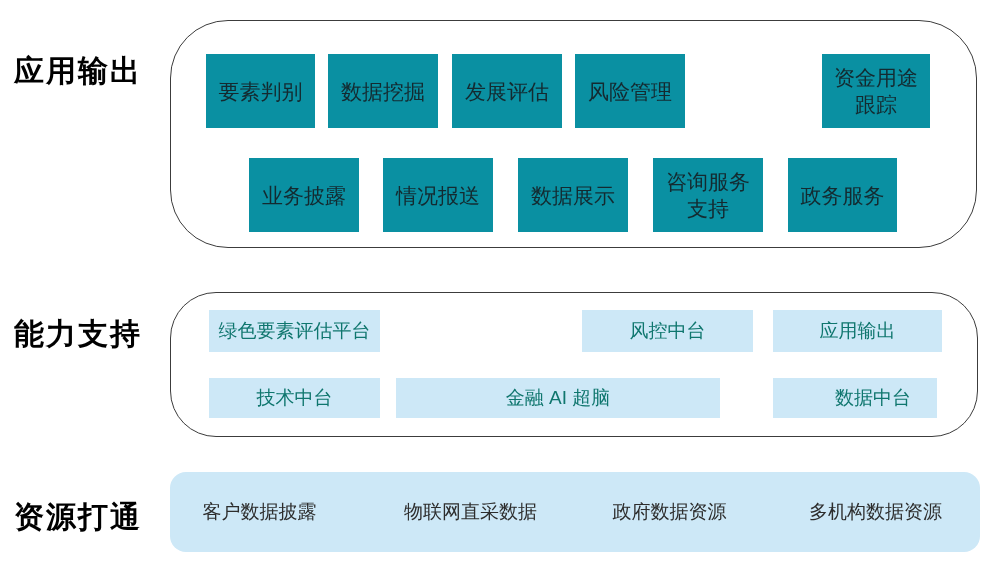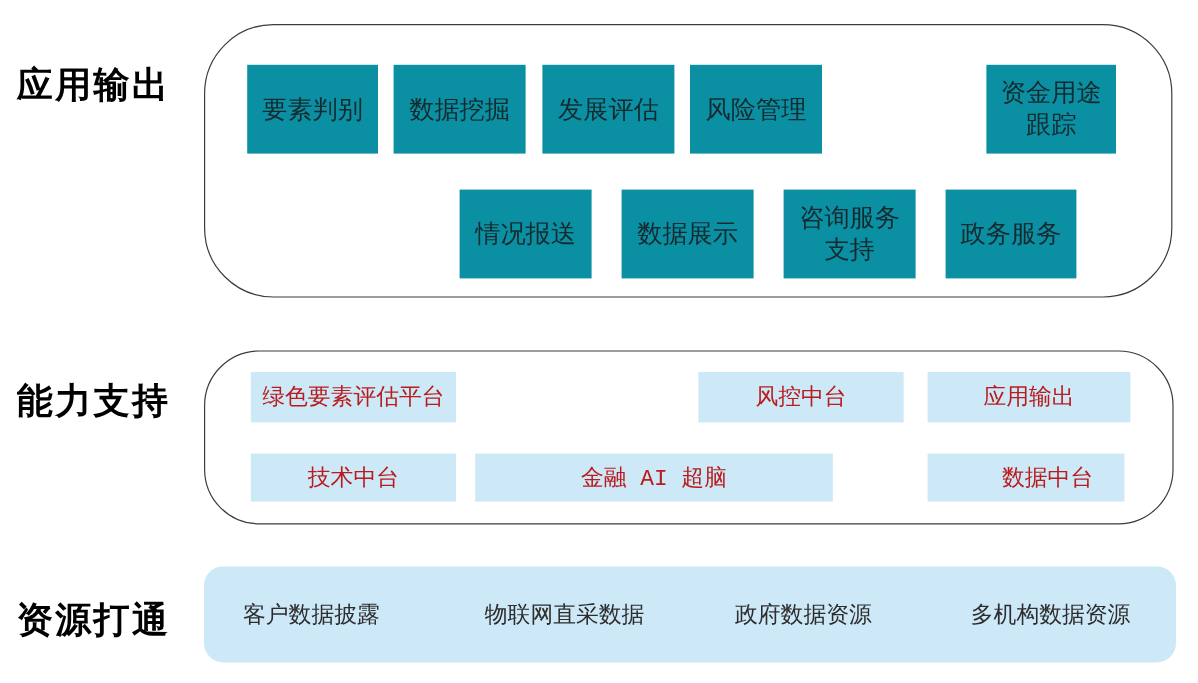--- a/index.html
+++ b/index.html
@@ -43,21 +43,21 @@
     justify-content: center;
     text-align: center;
     font-size: 21px;
     line-height: 27px;
     white-space: pre-line;
     height: 74px;
   }
   .blue-box {
     position: absolute;
     background: #cde8f7;
-    color: #b91c1c;
+    color: #0f766e;
     display: flex;
     align-items: center;
     justify-content: center;
     text-align: center;
     font-size: 19px;
     white-space: nowrap;
   }
   .blue-r1 { top: 310px; height: 42px; }
   .blue-r2 { top: 378px; height: 40px; }
   .res-item {
@@ -83,34 +83,35 @@
 
   <div class="panel panel-top"></div>
 
   <div class="teal-box" style="left:206px; top:54px; width:109px;">要素判别</div>
   <div class="teal-box" style="left:328px; top:54px; width:110px;">数据挖掘</div>
   <div class="teal-box" style="left:452px; top:54px; width:110px;">发展评估</div>
   <div class="teal-box" style="left:575px; top:54px; width:110px;">风险管理</div>
   <div class="teal-box" style="left:822px; top:54px; width:108px;">资金用途
 跟踪</div>
 
+  <div class="teal-box" style="left:249px; top:158px; width:110px;">业务披露</div>
   <div class="teal-box" style="left:383px; top:158px; width:110px;">情况报送</div>
   <div class="teal-box" style="left:518px; top:158px; width:110px;">数据展示</div>
   <div class="teal-box" style="left:653px; top:158px; width:110px;">咨询服务
 支持</div>
   <div class="teal-box" style="left:788px; top:158px; width:109px;">政务服务</div>
 
   <div class="panel panel-middle"></div>
 
   <div class="blue-box blue-r1" style="left:209px; width:171px;">绿色要素评估平台</div>
   <div class="blue-box blue-r1" style="left:582px; width:171px;">风控中台</div>
   <div class="blue-box blue-r1" style="left:773px; width:169px;">应用输出</div>
 
   <div class="blue-box blue-r2" style="left:209px; width:171px;">技术中台</div>
-  <div class="blue-box blue-r2" style="left:396px; width:298px;font-family:Liberation Mono, monospace;">金融 AI 超脑</div>
+  <div class="blue-box blue-r2" style="left:396px; width:324px;">金融 AI 超脑</div>
   <div class="blue-box blue-r2" style="left:773px; width:164px;padding-left:36px;">数据中台</div>
 
   <div class="panel-bottom"></div>
 
   <div class="res-item" style="left:197px; width:125px;">客户数据披露</div>
   <div class="res-item" style="left:398px; width:145px;">物联网直采数据</div>
   <div class="res-item" style="left:607px; width:125px;">政府数据资源</div>
   <div class="res-item" style="left:803px; width:145px;">多机构数据资源</div>
 
 </div>

